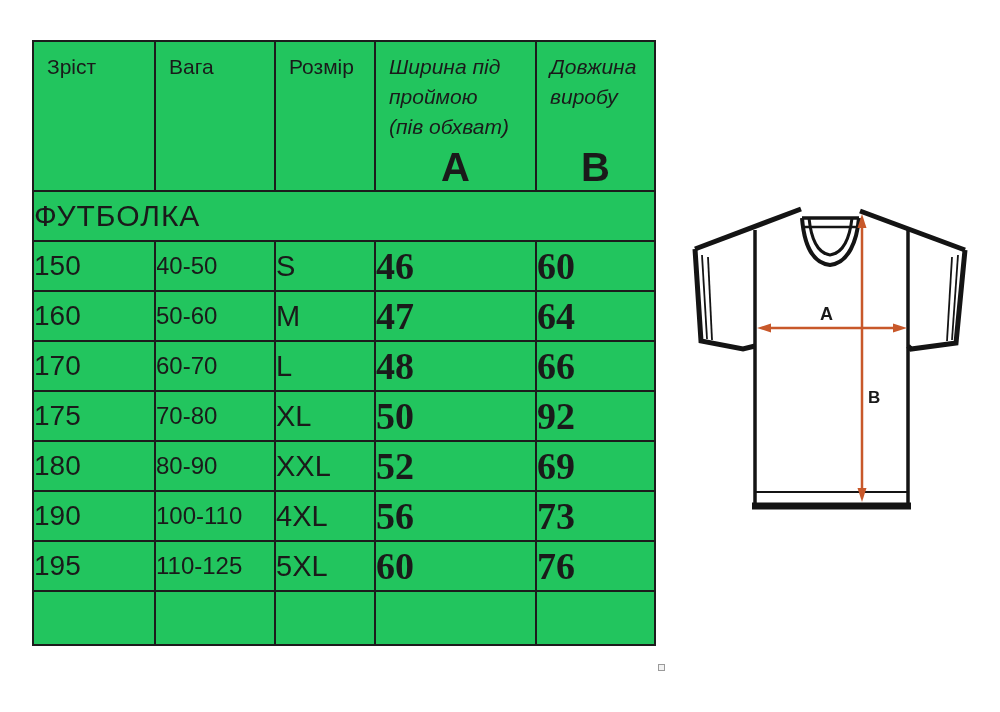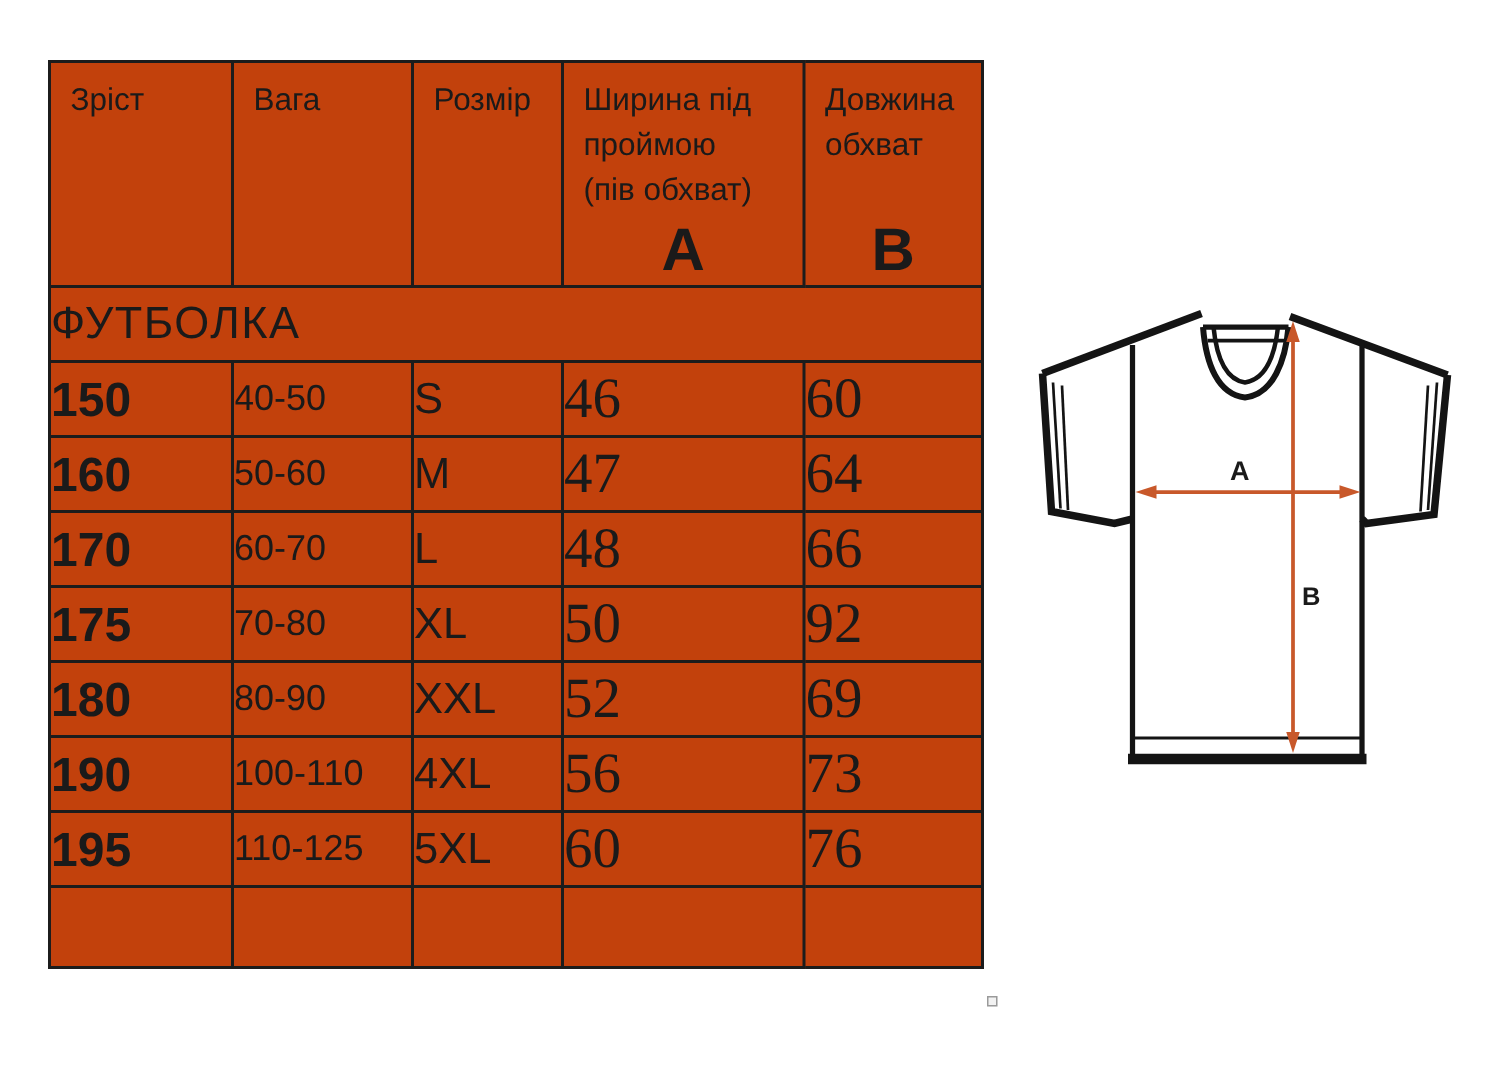--- a/index.html
+++ b/index.html
@@ -3,43 +3,43 @@
 <meta charset="utf-8">
 <style>
   html,body{margin:0;padding:0;}
   body{
     width:1000px;height:712px;position:relative;background:#ffffff;
     font-family:"Liberation Sans",sans-serif;color:#1a1a1a;overflow:hidden;
   }
   
   table.size-table{
     position:absolute;left:32px;top:40px;width:622px;
-    border-collapse:collapse;table-layout:fixed;background:#c2410c;
+    border-collapse:collapse;table-layout:fixed;background:#22c55e;
   }
   table.size-table td{
     border:2px solid #1c1c1c;text-align:left;vertical-align:middle;
     padding:0;overflow:hidden;
   }
   tr.hdr-row td{
     height:134px;vertical-align:top;text-align:left;
     padding:10px 4px 4px 13px;font-size:21px;position:relative;
     line-height:1.42;
   }
-  .hline{white-space:nowrap;}
+  .hline{white-space:nowrap;font-style:italic;}
   .big-letter{
     position:absolute;left:0;right:0;bottom:2px;text-align:center;
     font-size:40px;font-weight:600;line-height:1.05;
   }
   tr.title-row td{height:48px;font-size:30px;letter-spacing:1px;}
   tr.data-row td{height:48px;}
-  td.c-height{font-size:32px;font-weight:bold;}
+  td.c-height{font-size:28px;}
   td.c-weight{font-size:24px;border-radius:14px;}
   td.c-size{font-size:29px;}
   td.c-a,td.c-b{
-    font-family:"Liberation Serif",serif;font-size:38px;font-weight:normal;
+    font-family:"Liberation Serif",serif;font-size:38px;font-weight:bold;
   }
   tr.empty-row td{height:52px;}
   
   .corner-handle{
     position:absolute;left:658px;top:664px;width:7px;height:7px;
     background:#f2f2f2;border:1px solid #9a9a9a;box-sizing:border-box;
   }
   
   .shirt-diagram{position:absolute;left:688px;top:193px;}
   .dim-label{font-family:"Liberation Sans",sans-serif;font-weight:bold;fill:#1a1a1a;}
@@ -61,21 +61,21 @@
       <td><span>Вага</span></td>
       <td><span>Розмір</span></td>
       <td>
         <div class="hline">Ширина під</div>
         <div class="hline">проймою</div>
         <div class="hline">(пів обхват)</div>
         <div class="big-letter">А</div>
       </td>
       <td>
         <div class="hline">Довжина</div>
-        <div class="hline">обхват</div>
+        <div class="hline">виробу</div>
         <div class="big-letter">В</div>
       </td>
     </tr>
     <tr class="title-row">
       <td colspan="5">ФУТБОЛКА</td>
     </tr>
     <tr class="data-row">
       <td class="c-height">150</td>
       <td class="c-weight">40-50</td>
       <td class="c-size">S</td>

